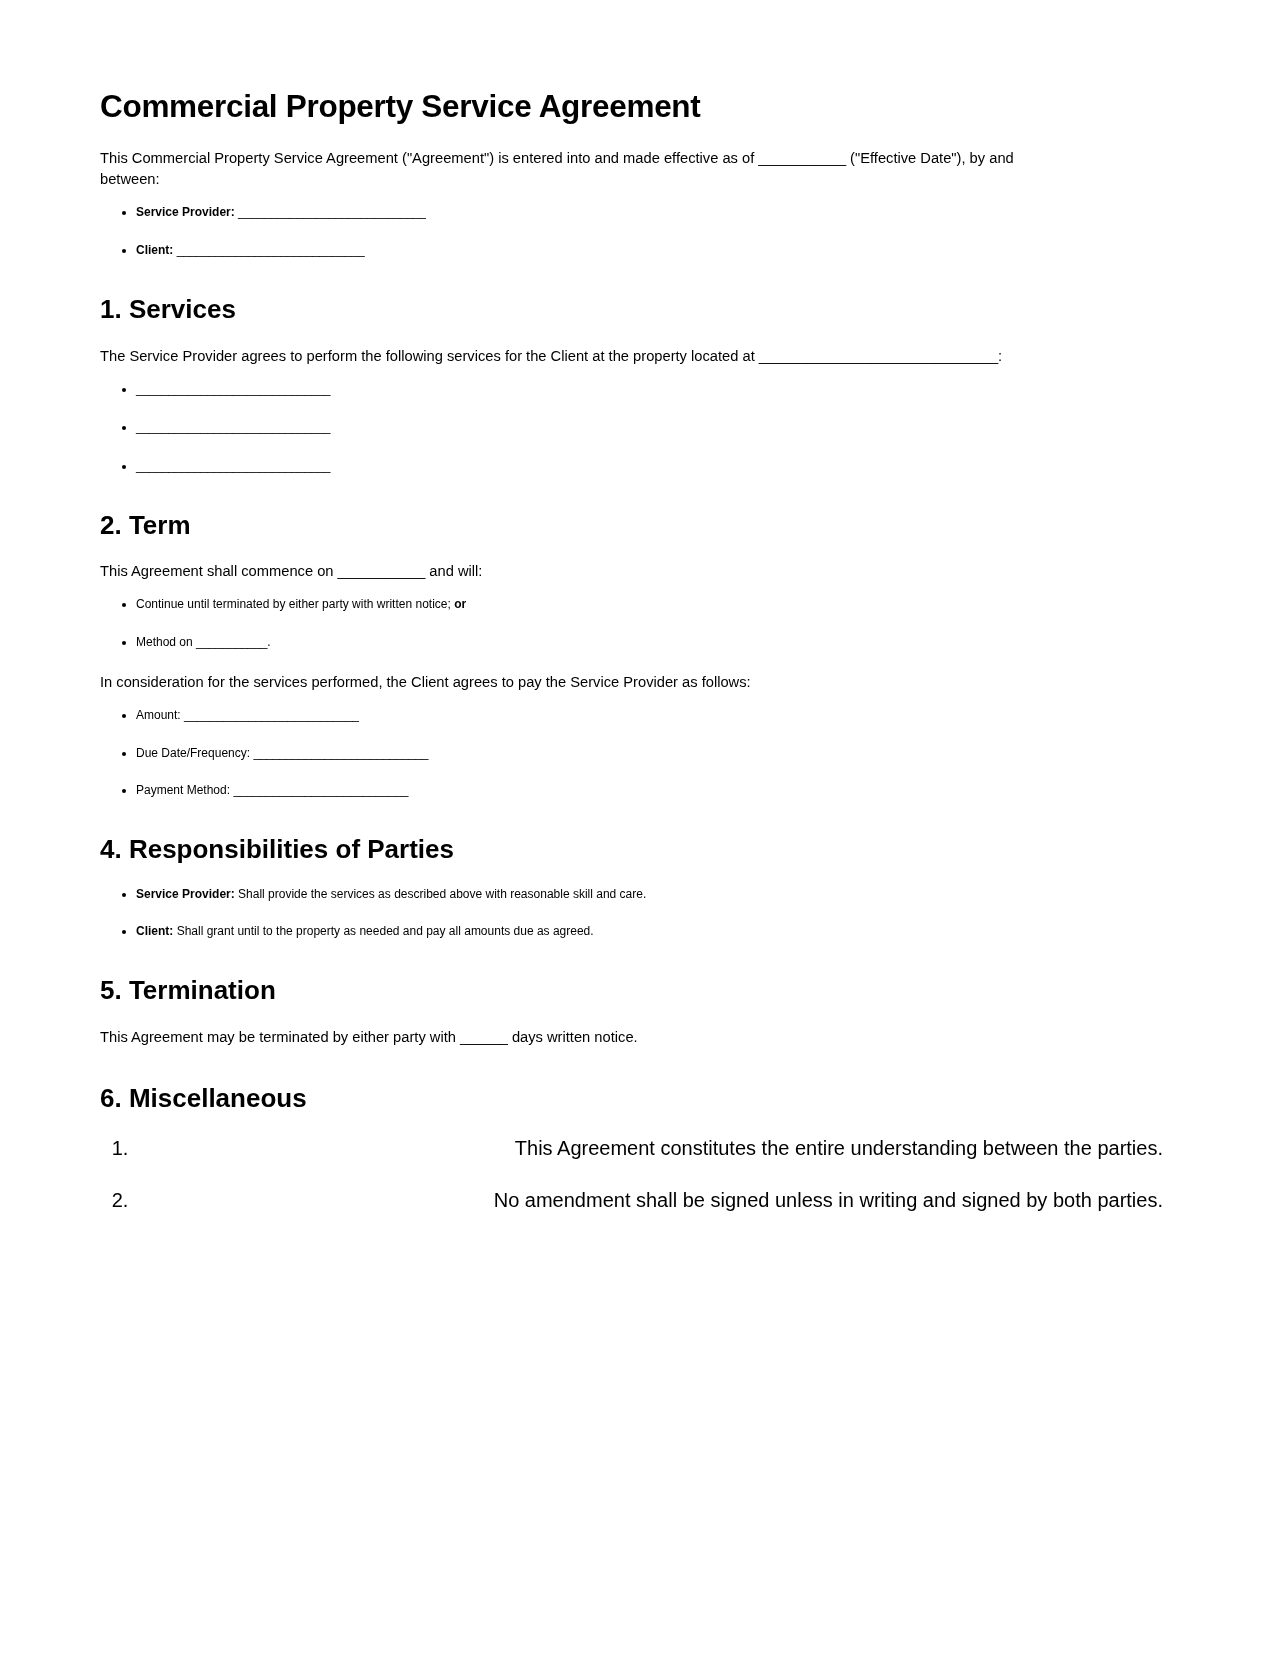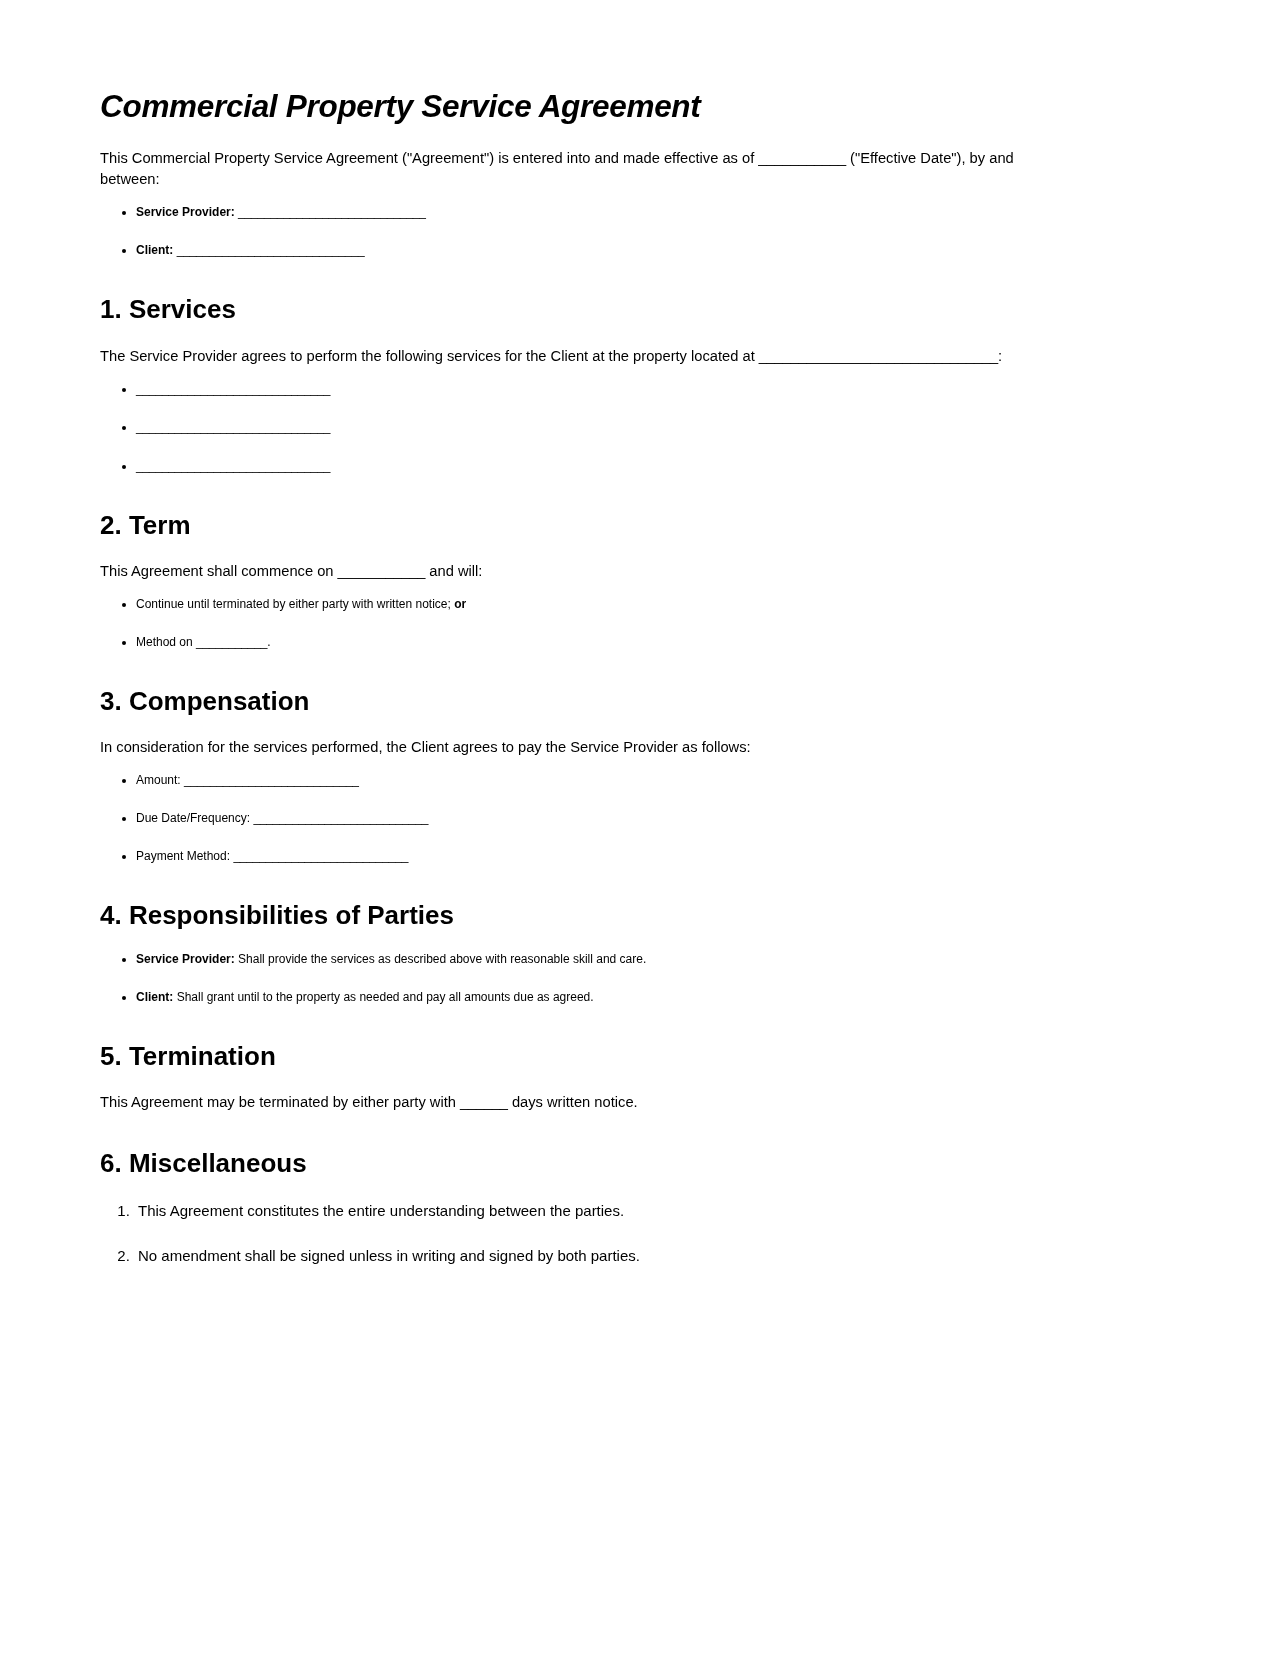--- a/index.html
+++ b/index.html
@@ -32,21 +32,20 @@
   .doc-body {
     padding: 88px 100px 0 100px;
     box-sizing: border-box;
   }
   h1.doc-title {
     font-size: 31.5px;
     font-weight: bold;
     letter-spacing: -0.3px;
     margin: 0 0 22px 0;
     line-height: 1.2;
-    font-style: italic;
   }
   p.para {
     font-size: 14.7px;
     line-height: 1.42;
     margin: 0 0 14px 0;
     max-width: 945px;
   }
   h2.sec-title {
     font-size: 26px;
     font-weight: bold;
@@ -65,24 +64,25 @@
   }
   ul.bullets.tight > li {
     margin-bottom: 21px;
   }
   ol.numbered {
     margin: 0;
     padding-left: 34px;
     list-style-type: decimal;
   }
   ol.numbered > li {
-    font-size: 15px;
+    font-size: 20px;
     line-height: 1.4;
     margin-bottom: 24px;
     padding-left: 4px;
+    text-align: right;
   }
   .bold { font-weight: bold; }
   .blank { white-space: pre; letter-spacing: -0.2px; }
   .intro-block { margin-bottom: 8px; }
   .svc-bullets > li { margin-bottom: 24px; }
 </style>
 </head>
 <body>
 
 <div class="page">
@@ -106,21 +106,20 @@
         <li><span class="blank">______________________________</span></li>
       </ul>
 
       <h2 class="sec-title">2. Term</h2>
       <p class="para"><span>This Agreement shall commence on </span><span class="blank">___________</span><span> and will:</span></p>
       <ul class="bullets tight">
         <li><span>Continue until terminated by either party with written notice; </span><span class="bold">or</span></li>
         <li><span>Method on </span><span class="blank">___________</span><span>.</span></li>
       </ul>
 
-      <h2 class="sec-title">3. Compensation</h2>
       <p class="para">In consideration for the services performed, the Client agrees to pay the Service Provider as follows:</p>
       <ul class="bullets tight">
         <li><span>Amount: </span><span class="blank">___________________________</span></li>
         <li><span>Due Date/Frequency: </span><span class="blank">___________________________</span></li>
         <li><span>Payment Method: </span><span class="blank">___________________________</span></li>
       </ul>
 
       <h2 class="sec-title">4. Responsibilities of Parties</h2>
       <ul class="bullets tight">
         <li><span class="bold">Service Provider:</span><span> Shall provide the services as described above with reasonable skill and care.</span></li>

